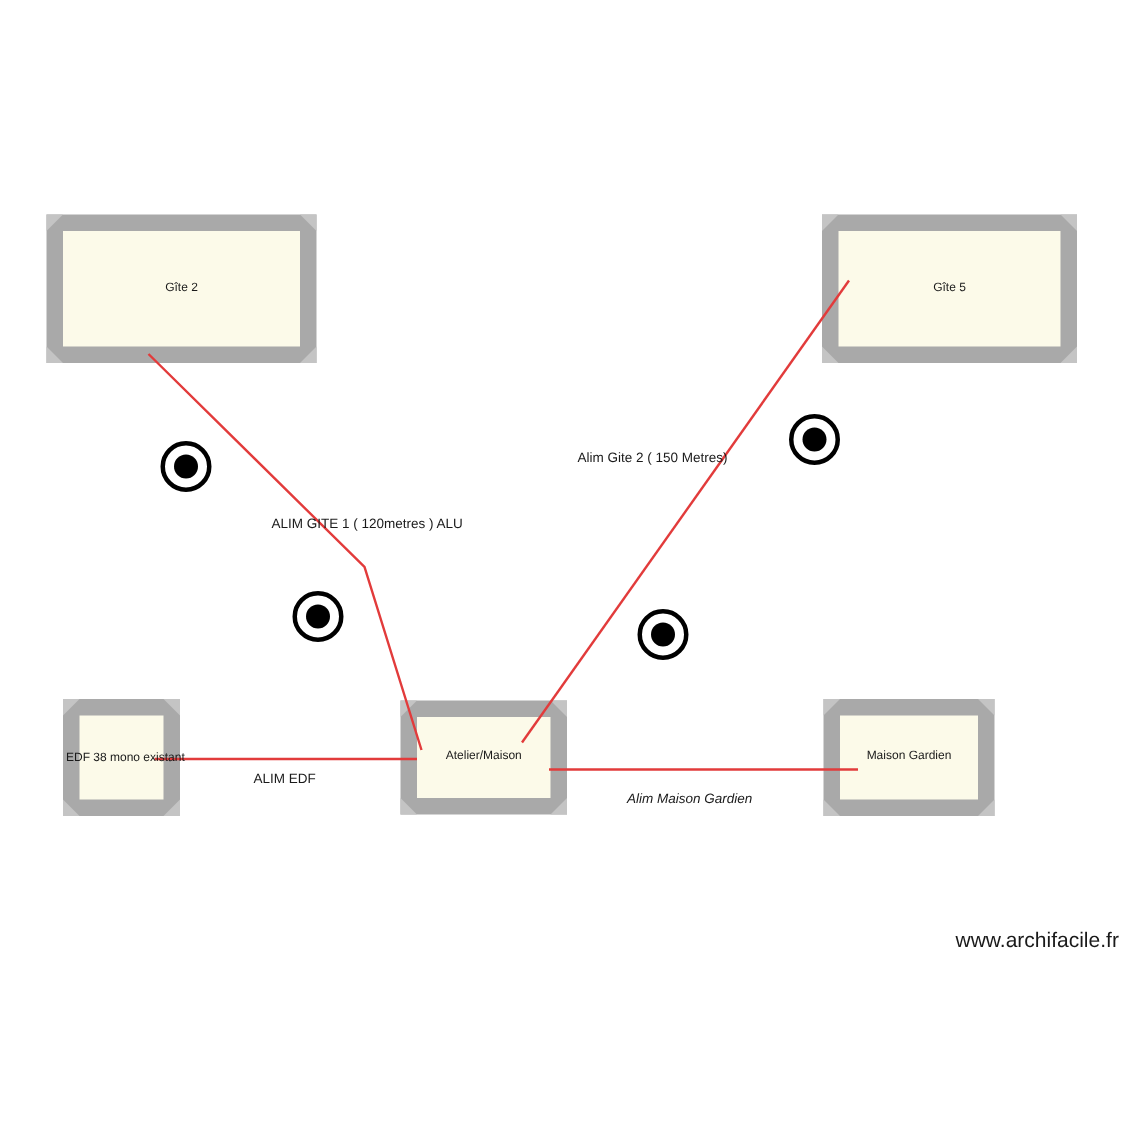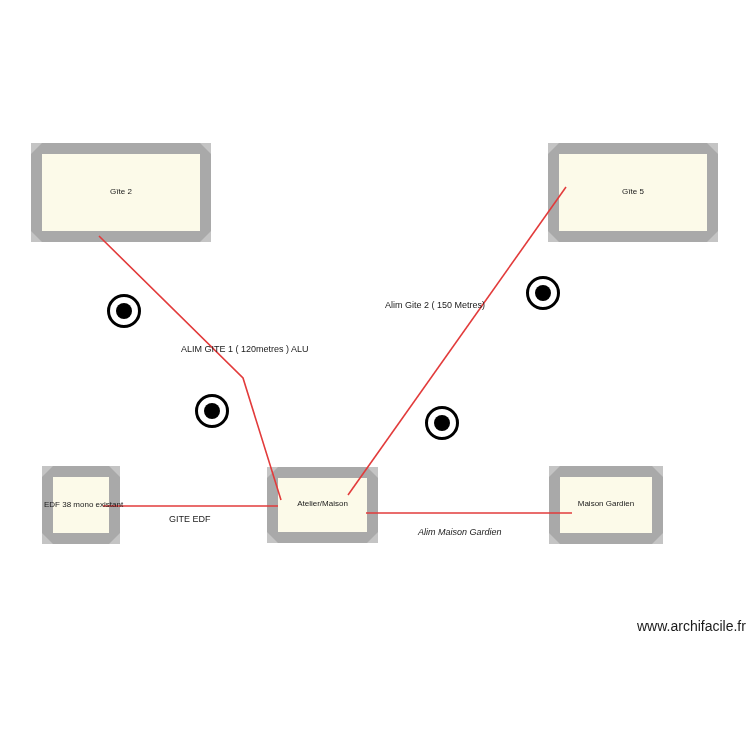--- a/index.html
+++ b/index.html
@@ -161,20 +161,20 @@
   <div class="marker" style="left:195px; top:394px;"></div>
   <div class="marker" style="left:425px; top:406px;"></div>
   <div class="marker" style="left:526px; top:276px;"></div>
 
   <div class="annot" style="left:44px; top:500px; font-size:8px;">EDF  38 mono existant</div>
 
   <div class="annot" style="left:181px; top:297px;margin-top:46px;">ALIM GITE 1   ( 120metres )  ALU</div>
 
   <div class="annot" style="left:385px; top:299px;">Alim Gite 2 ( 150 Metres)</div>
 
-  <div class="annot" style="left:169px; top:513px;">GITE EDF</div>
+  <div class="annot" style="left:169px; top:513px;">ALIM EDF</div>
 
   <div class="annot" style="left:418px; top:526px;font-style:italic;">Alim Maison Gardien</div>
 
 
   <div class="watermark" style="left:637px; top:618px;">www.archifacile.fr</div>
 
 </div>
 
 </body></html>

